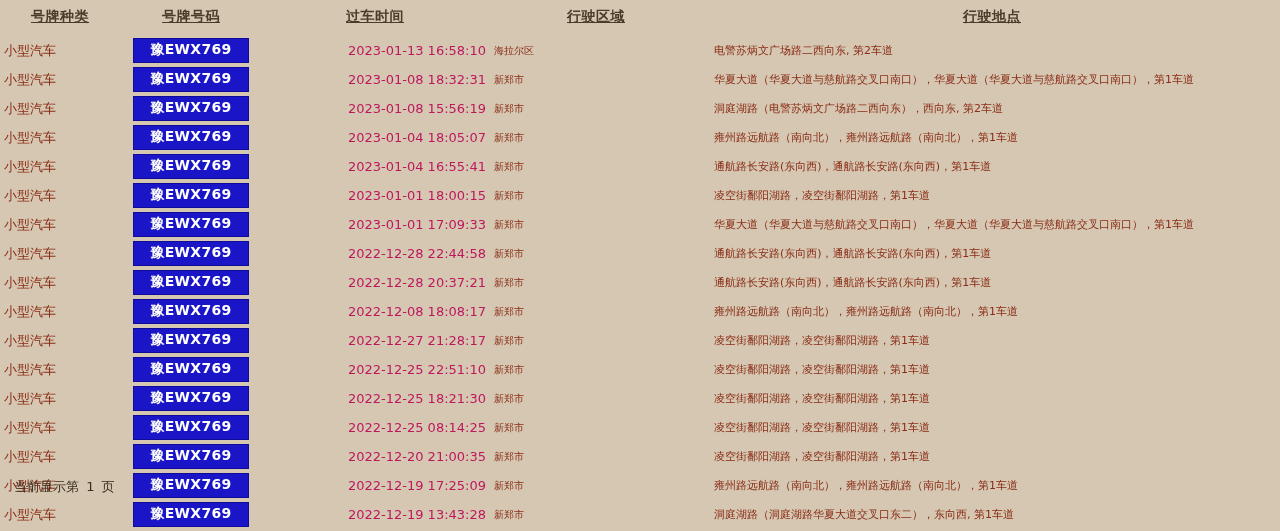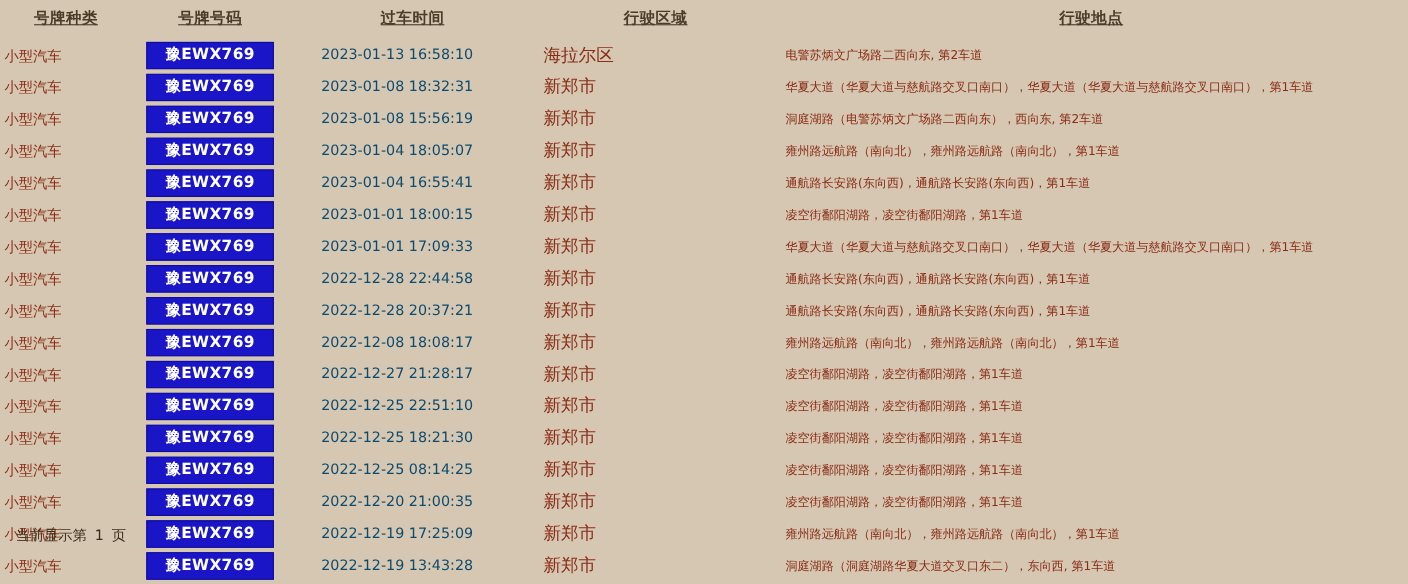--- a/index.html
+++ b/index.html
@@ -67,31 +67,31 @@
     color: #ffffff;
     font-weight: bold;
     font-size: 14px;
     width: 116px;
     padding: 3px 0 4px 0;
     text-align: center;
     letter-spacing: 0.3px;
     box-shadow: 0 0 0 1px #100c9a inset;
   }
   td.time {
-    text-align: left;
+    text-align: right;
     padding-left: 30px;
-    color: #0c4a6e;
+    color: #be185d;
     font-size: 13px;
     margin-top: 16px;
   }
   td.area {
     text-align: left;
     padding-left: 6px;
     color: #8a2c16;
-    font-size: 16px;
+    font-size: 10px;
     margin-top: 28px;
   }
   td.place {
     text-align: left;
     padding-left: 10px;
     color: #8a2c16;
     font-size: 11px;
   }
   .footer {
     position: absolute;

